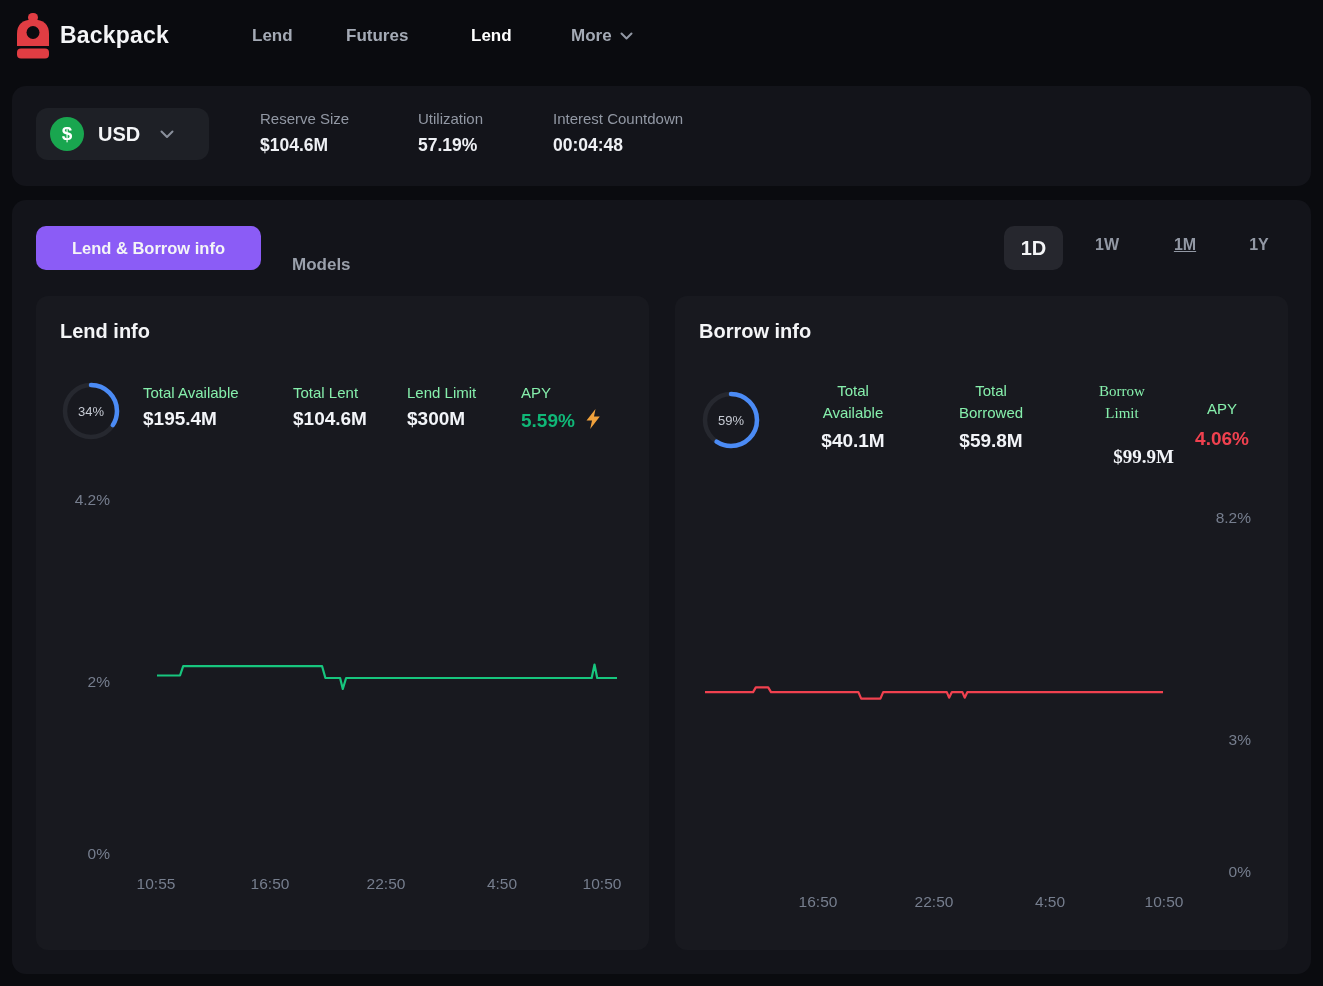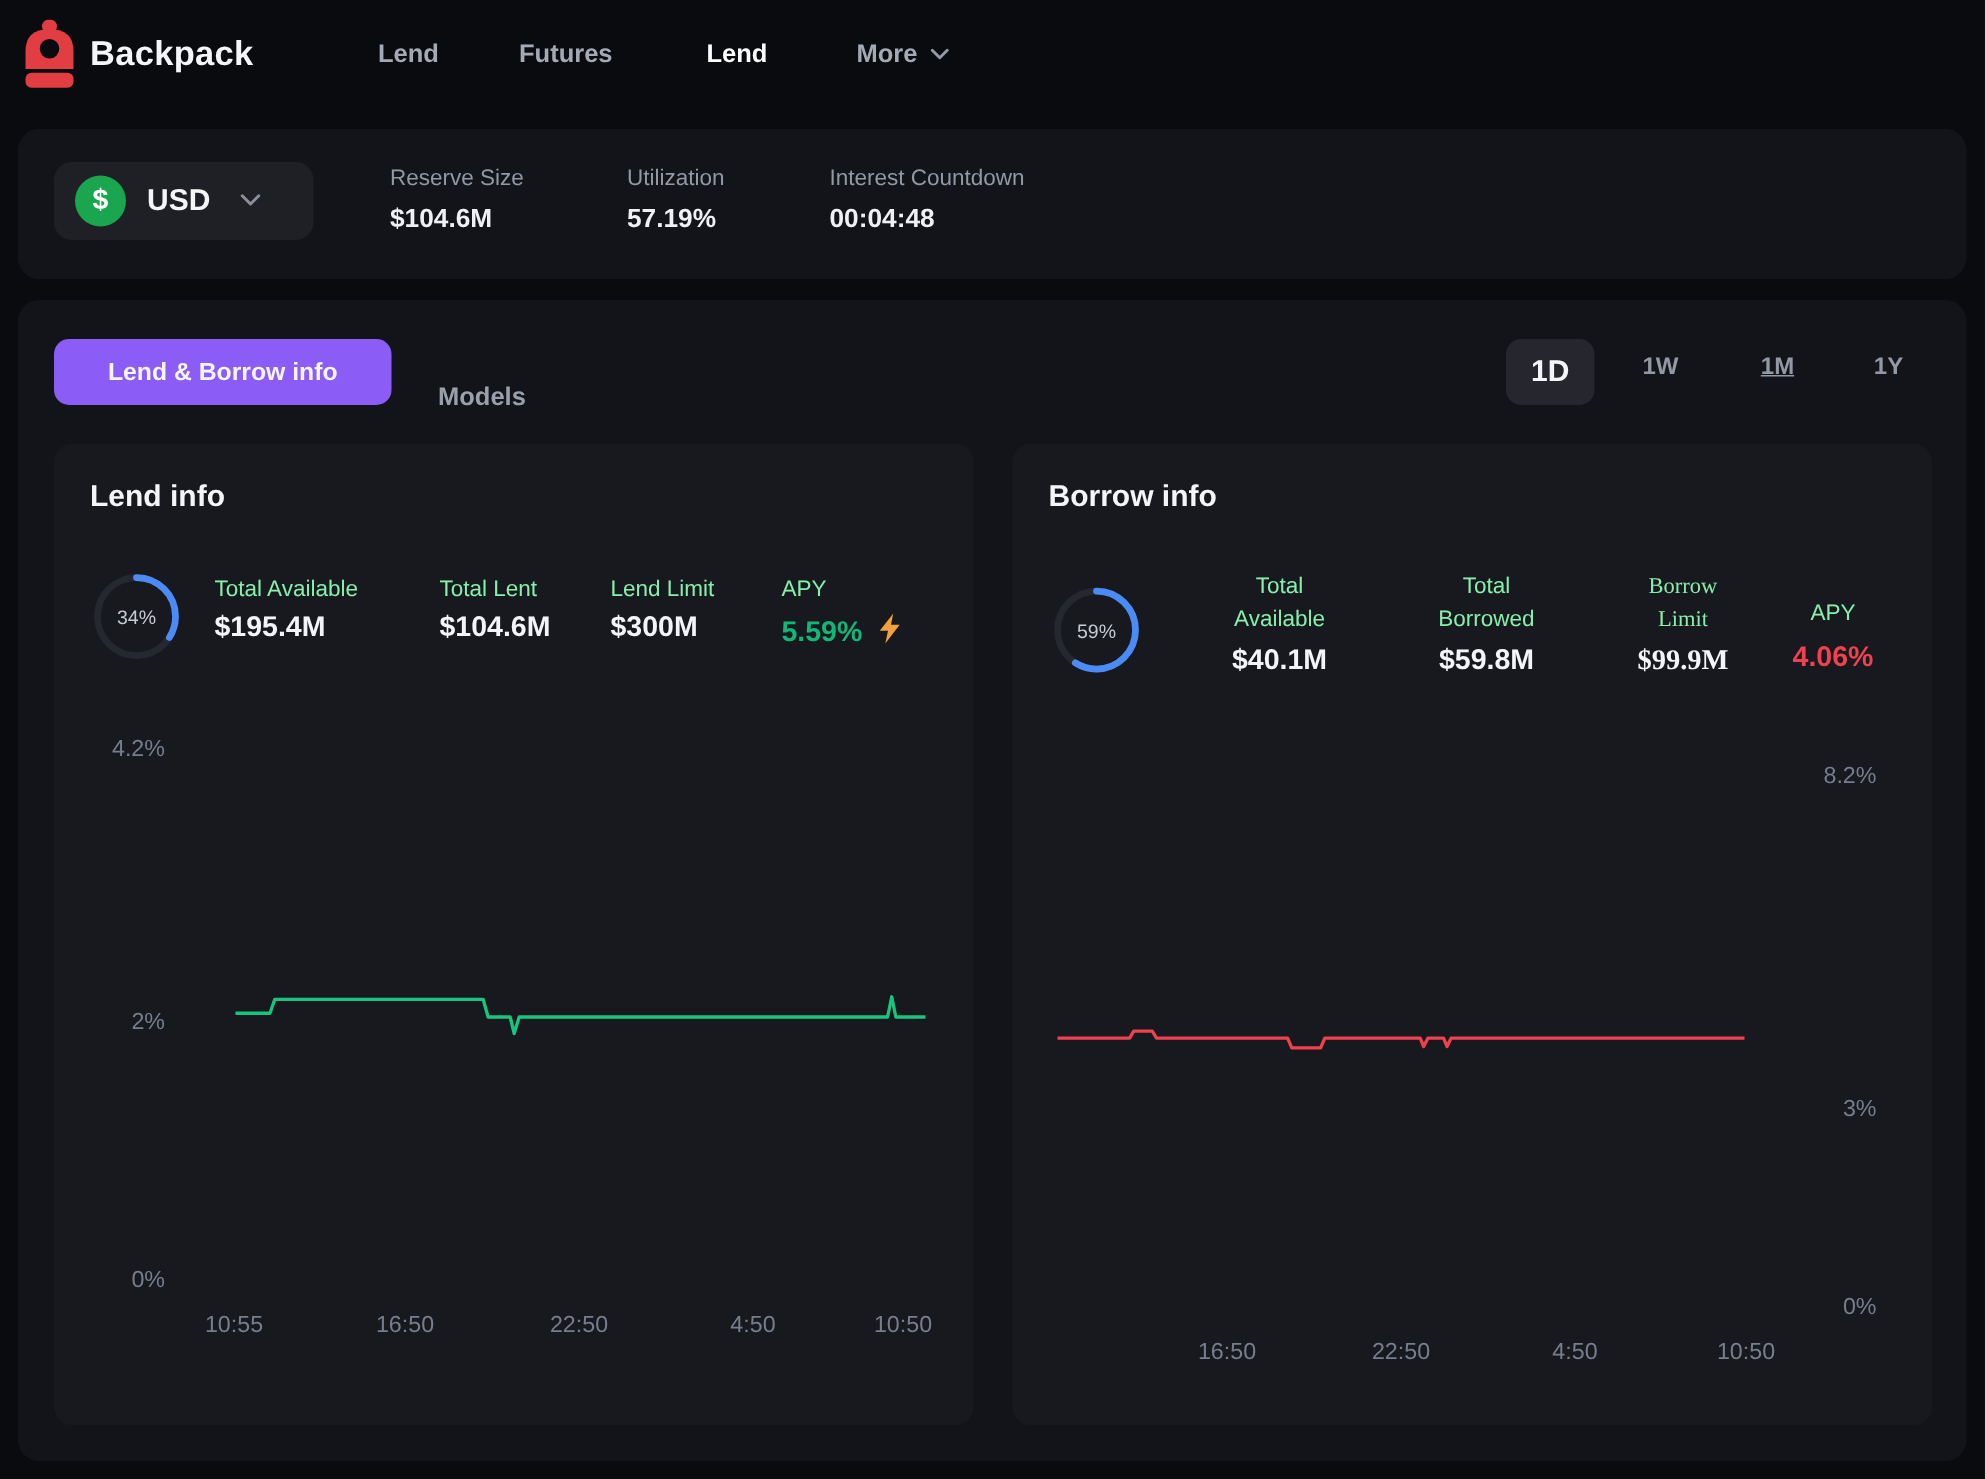--- a/index.html
+++ b/index.html
@@ -200,21 +200,21 @@
     <div class="stat centered" style="left:126px; top:84px; width:104px;">
       <div class="lbl" style="width:90px; margin:0 auto;">Total Available</div>
       <div class="val" style="margin-top:6px;">$40.1M</div>
     </div>
     <div class="stat centered" style="left:264px; top:84px; width:104px;">
       <div class="lbl" style="width:90px; margin:0 auto;">Total Borrowed</div>
       <div class="val" style="margin-top:6px;">$59.8M</div>
     </div>
     <div class="stat centered" style="left:395px; top:84px; width:104px;font-family:Liberation Serif, serif;">
       <div class="lbl" style="width:80px; margin:0 auto;">Borrow Limit</div>
-      <div class="val" style="margin-top:6px;">$99.9M</div>
+      <div class="val" style="margin-top:22px;text-align:right;">$99.9M</div>
     </div>
     <div class="stat centered" style="left:505px; top:102px; width:84px;">
       <div class="lbl">APY</div>
       <div class="val apy-red" style="margin-top:8px;">4.06%</div>
     </div>
 
     <div class="chart">
       <div class="ytick r" style="left:516px; top:29px;">8.2%</div>
       <div class="ytick r" style="left:516px; top:251px;">3%</div>
       <div class="ytick r" style="left:516px; top:383px;">0%</div>

